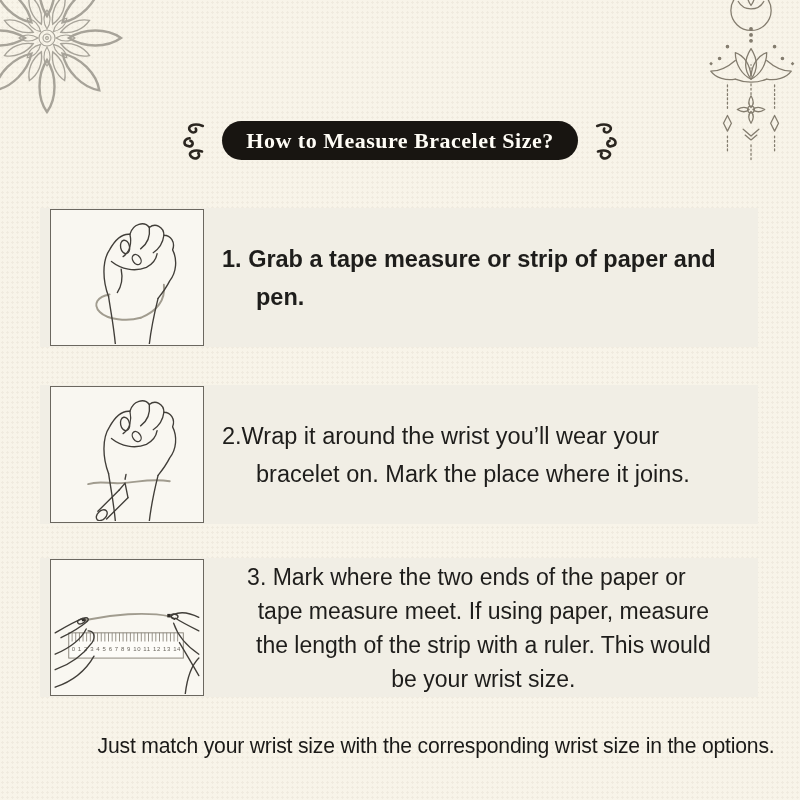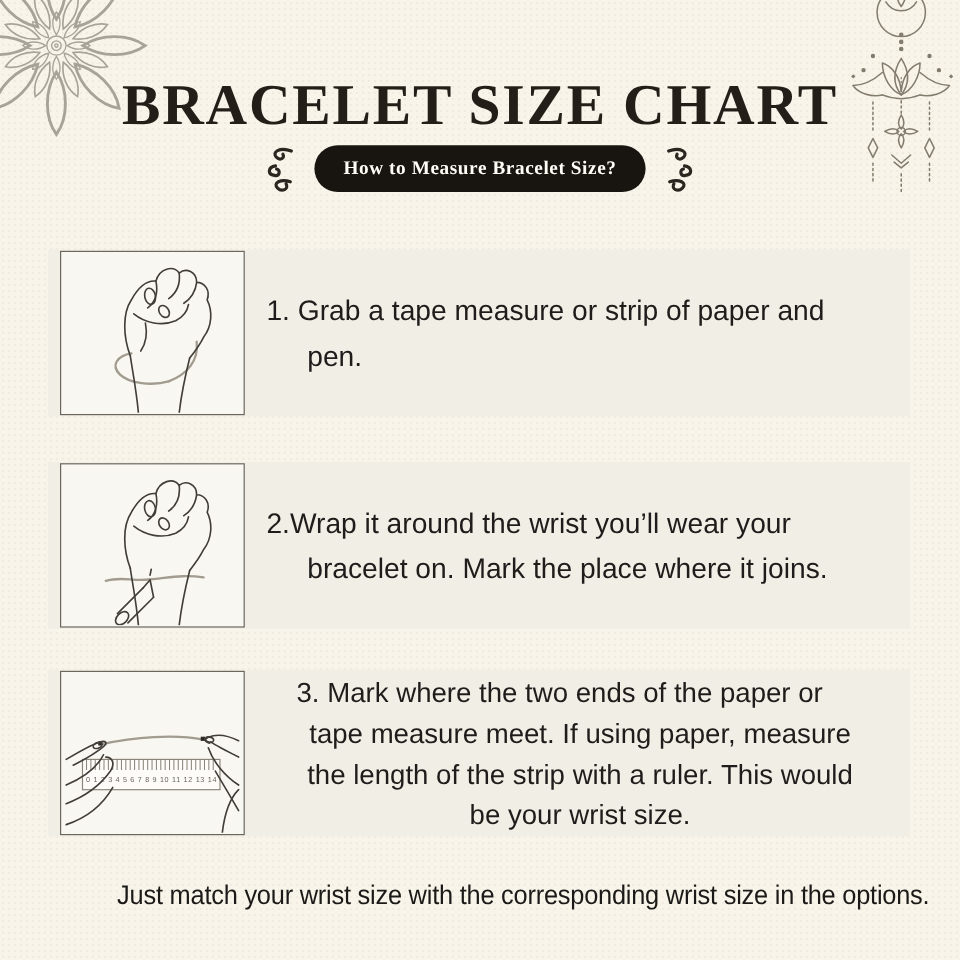--- a/index.html
+++ b/index.html
@@ -20,32 +20,32 @@
   }
   .badge-row{
     position:absolute;top:119px;left:0;width:100%;
     display:flex;justify-content:center;align-items:center;gap:13px;
   }
   .badge{
     background:#181511;color:#fffdf6;
     height:39px;line-height:39px;border-radius:20px;
     padding:0 24px;
     font-family:"Liberation Serif", serif;
-    font-weight:700;font-size:16px;letter-spacing:0.5px;
+    font-weight:700;font-size:22px;letter-spacing:0.5px;
     white-space:nowrap;
   }
   .flourish{width:30px;height:42px;}
   .flourish.right{transform:scaleX(-1);}
   .deco-mandala{position:absolute;left:-38px;top:-47px;width:170px;height:170px;}
   .deco-ornament{position:absolute;left:698px;top:-16px;width:108px;height:200px;}
   .step-row{
     position:absolute;left:40px;width:718px;height:139px;
     background:#f1eee5;display:flex;align-items:center;
   }
-  .row1{top:208px;}
+  .row1{top:208px;font-weight:bold;}
   .row2{top:385px;}
   .row3{top:558px;text-align:center;}
   .illus-box{
     flex:none;margin-left:10px;width:152px;height:135px;
     background:#f9f7f1;border:1px solid #6b675f;
     display:flex;align-items:center;justify-content:center;
   }
   .illus-box svg{width:150px;height:133px;}
   .step-text-wrap{
     flex:1;display:flex;align-items:center;
@@ -192,21 +192,20 @@
       <path d="M54,112 C57,117 57,121 54,124 C51,121 51,117 54,112 Z"></path>
       <path d="M54,140 C57,135 57,131 54,128 C51,131 51,135 54,140 Z"></path>
       <path d="M40,126 C45,123 49,123 52,126 C49,129 45,129 40,126 Z"></path>
       <path d="M68,126 C63,123 59,123 56,126 C59,129 63,129 68,126 Z"></path>
       <path d="M46,146 L54,153 L62,146"></path>
       <path d="M48,152 L54,157 L60,152"></path>
       <path d="M54,162 L54,178" stroke-dasharray="1.8,2.6"></path>
     </g>
   </svg>
 
-  <div class="title">BRACELET SIZE CHART</div>
 
   <div class="badge-row">
     <svg class="flourish" viewBox="0 0 34 44">
       <g fill="none" stroke="#2b2620" stroke-width="3" stroke-linecap="round">
         <path d="M27,6 C16,2 8,7 13,12 C16,15 21,13 19,9"></path>
         <path d="M12,20 C5,21 4,28 11,29 C16,30 17,24 13,23"></path>
         <path d="M26,35 C17,32 9,36 14,41 C18,45 25,42 22,37"></path>
       </g>
     </svg>
     <div class="badge">How to Measure Bracelet Size?</div>

